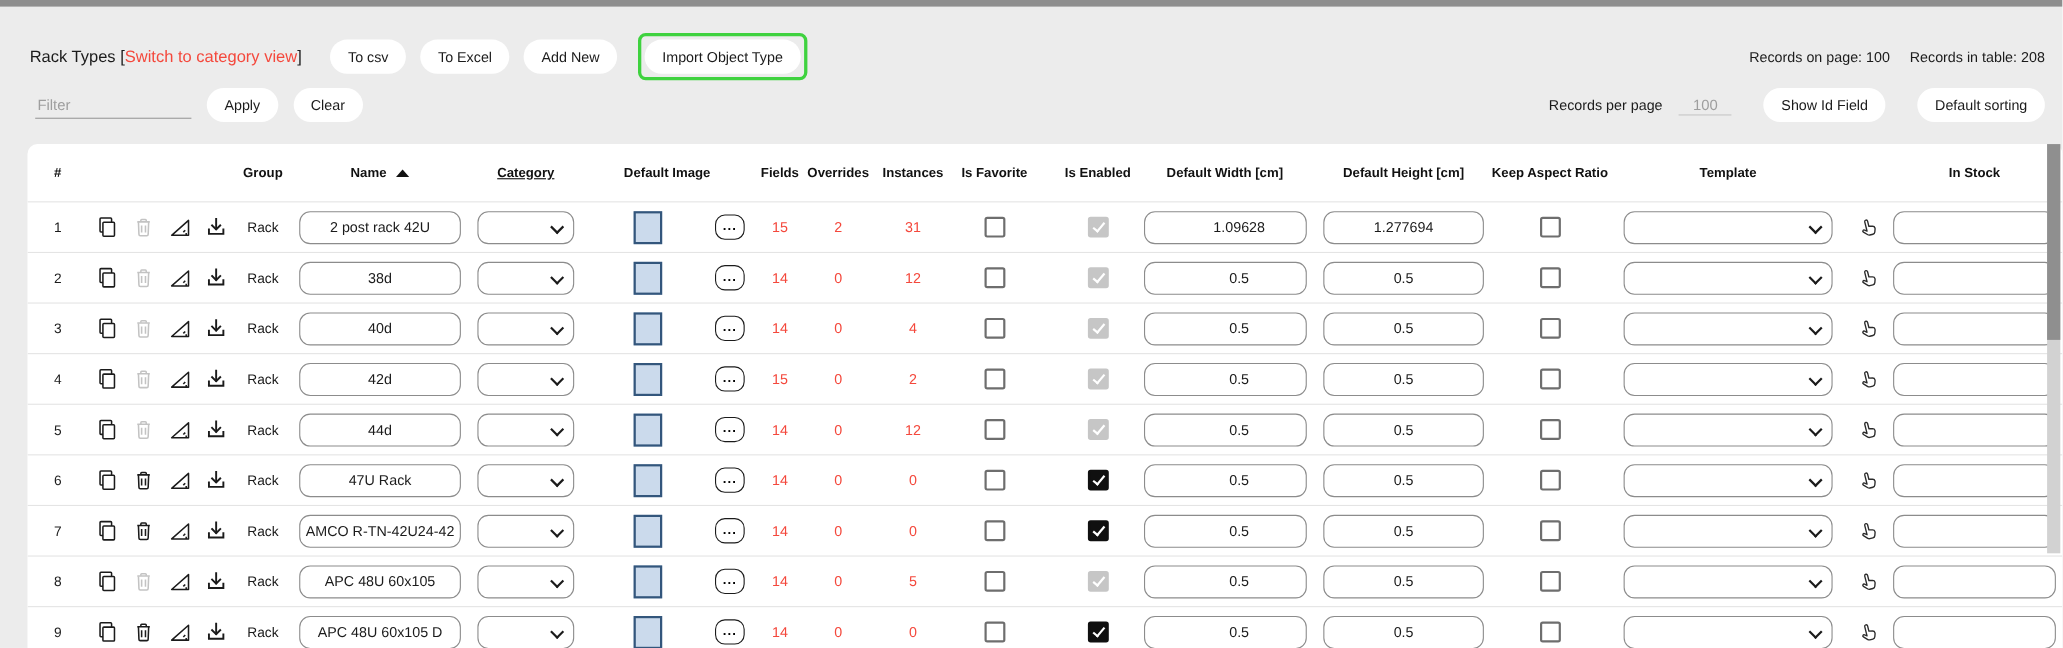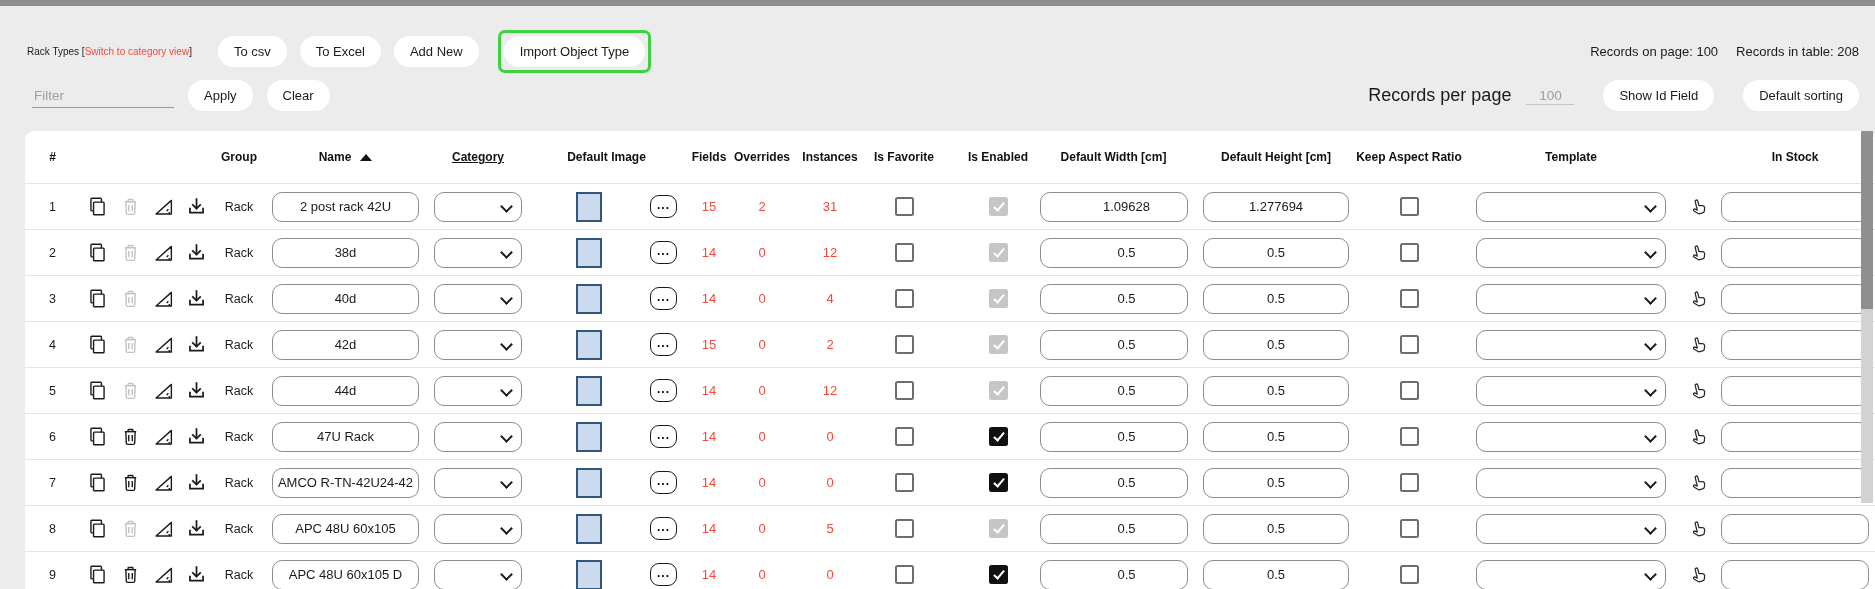--- a/index.html
+++ b/index.html
@@ -4,38 +4,38 @@
 <style>
   html,body{margin:0;padding:0;}
   body{width:1875px;height:589px;overflow:hidden;background:#ececec;
        font-family:"Liberation Sans",sans-serif;color:#1b1b1b;}
   .screen{position:relative;width:1875px;height:589px;overflow:hidden;}
   .topbar{position:absolute;top:0;left:0;right:0;height:6px;background:#8e8e8e;}
 
   
   .page-header{position:absolute;top:34px;left:27px;right:16px;height:34px;
                display:flex;align-items:center;}
-  .title{font-size:10px;white-space:pre;text-align:right;}
+  .title{font-size:15px;white-space:pre;text-align:right;}
   .title .red{color:#f4483c;cursor:pointer;}
   .hdr-buttons{margin-left:26px;display:flex;align-items:center;gap:13px;}
   .btn{background:#fff;border:none;border-radius:16px;height:31px;padding:0 16px;
        font-size:13px;color:#1b1b1b;font-family:inherit;cursor:pointer;white-space:nowrap;}
   .import-wrap{border:3px solid #3fd23f;border-radius:7px;padding:3px;margin-left:6px;}
   .hdr-right{margin-left:auto;display:flex;align-items:center;gap:18px;font-size:13px;}
   .kv{white-space:pre;}
 
   
   .filter-row{position:absolute;top:80px;left:32px;right:16px;height:31px;
               display:flex;align-items:center;}
   .filter-input{width:138px;border:none;border-bottom:1px solid #9a9a9a;background:transparent;
                 font-size:13.5px;font-family:inherit;padding:4px 2px;color:#333;outline:none;}
   .filter-input::placeholder{color:#9e9e9e;}
   .filter-row .btn{margin-left:14px;}
   .filter-right{margin-left:auto;display:flex;align-items:center;gap:15px;}
-  .rpp-label{font-size:18px;}
+  .rpp-label{font-size:13px;}
   .rpp-input{width:44px;border:none;border-bottom:1px solid #c6c6c6;background:transparent;
              font-size:13.5px;font-family:inherit;color:#9e9e9e;text-align:center;outline:none;}
 
   
   .card{position:absolute;top:131px;left:25px;right:0;height:470px;background:#fff;
         border-radius:9px 9px 0 0;overflow:hidden;}
   .thead{display:flex;align-items:center;height:52px;border-bottom:1px solid #e4e4e4;}
   .hcell{font-size:12px;font-weight:bold;color:#111;display:flex;align-items:center;
          justify-content:center;text-align:center;white-space:nowrap;flex:none;}
   .trow{display:flex;align-items:center;height:45px;border-bottom:1px solid #e4e4e4;}

